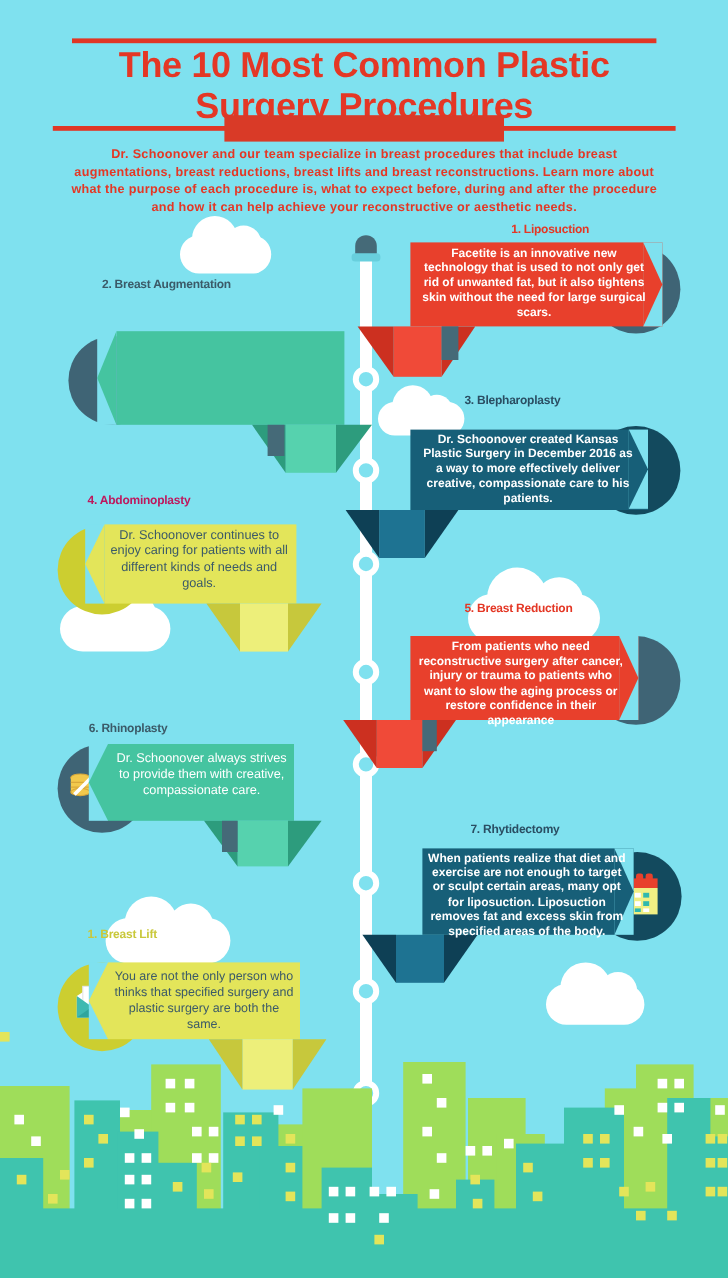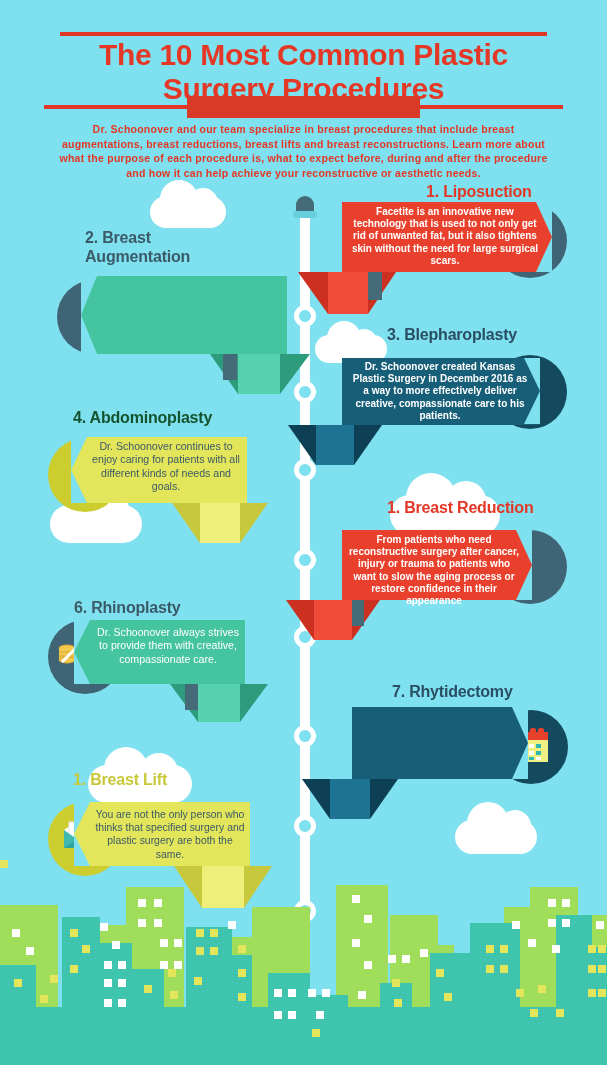--- a/index.html
+++ b/index.html
@@ -38,21 +38,21 @@
   .spine{position:absolute;left:300px;top:213px;width:10px;height:700px;background:#ffffff;}
   .spine-cap{position:absolute;left:296px;top:196px;width:18px;height:20px;
     background:#456a78;border-radius:9px 9px 2px 2px;}
   .spine-band{position:absolute;left:293px;top:211px;width:24px;height:7px;
     background:#68cfdd;border-radius:3px;}
   .node{position:absolute;width:22px;height:22px;border-radius:50%;
     background:#7fe1ef;border:5px solid #ffffff;box-sizing:border-box;}
 
   
   .entry{position:absolute;}
-  .ent-title{position:absolute;font-size:16px;font-weight:bold;line-height:19px;letter-spacing:-0.2px;}
+  .ent-title{position:absolute;font-size:10px;font-weight:bold;line-height:19px;letter-spacing:-0.2px;}
   .circ{position:absolute;width:74px;height:74px;border-radius:50%;}
   .ribbon{position:absolute;}
   .rb-txt{position:absolute;font-size:10px;line-height:12.2px;text-align:center;font-weight:bold;}
   .notchL{position:absolute;width:0;height:0;}
   .notchR{position:absolute;width:0;height:0;}
   .tail{position:absolute;}
   .tri{position:absolute;width:0;height:0;}
 
   .icon{position:absolute;width:40px;height:40px;}
 </style>
@@ -132,32 +132,32 @@
     <div class="circ" style="left:163px;top:30px;background:#134a5e;"></div>
     <div class="ribbon" style="left:12px;top:33px;width:198px;height:67px;background:#175f78;"></div>
     <div class="notchR" style="left:194px;top:33px;border-top:33.5px solid #7fe1ef;border-bottom:33.5px solid #7fe1ef;border-left:16px solid #175f78;"></div>
     <div class="tail" style="left:-14px;top:100px;width:38px;height:40px;background:#1e7392;"></div>
     <div class="tri" style="left:-42px;top:100px;border-top:40px solid #0e4055;border-left:28px solid transparent;"></div>
     <div class="tri" style="left:24px;top:100px;border-top:40px solid #0e4055;border-right:28px solid transparent;"></div>
     <div class="rb-txt" style="left:20px;top:36px;width:180px;color:#ffffff;">Dr. Schoonover created Kansas Plastic Surgery in December 2016 as a way to more effectively deliver creative, compassionate care to his patients.</div>
   </div>
 
   <div class="entry" style="left:40px;top:400px;width:275px;height:145px;">
-    <div class="ent-title" style="left:33px;top:8px;color:#14532d;">4. Abdominoplasty</div>
+    <div class="ent-title" style="left:33px;top:8px;color:#be185d;">4. Abdominoplasty</div>
     <div class="circ" style="left:8px;top:38px;background:#ccce30;"></div>
     <div class="ribbon" style="left:47px;top:37px;width:160px;height:66px;background:#e3e55a;"></div>
     <div class="notchL" style="left:31px;top:37px;border-top:33px solid #7fe1ef;border-bottom:33px solid #7fe1ef;border-right:16px solid #e3e55a;"></div>
     <div class="tail" style="left:160px;top:103px;width:40px;height:40px;background:#edef7a;"></div>
     <div class="tri" style="left:132px;top:103px;border-top:40px solid #c7c83c;border-left:28px solid transparent;"></div>
     <div class="tri" style="left:200px;top:103px;border-top:40px solid #c7c83c;border-right:28px solid transparent;"></div>
     <div class="rb-txt" style="left:50px;top:40px;width:152px;color:#3b5a68;font-size:10.6px;line-height:13.4px;font-weight:normal;">Dr. Schoonover continues to enjoy caring for patients with all different kinds of needs and goals.</div>
   </div>
 
   <div class="entry" style="left:330px;top:498px;width:277px;height:145px;">
-    <div class="ent-title" style="left:57px;top:0;color:#e43725;">1. Breast Reduction</div>
+    <div class="ent-title" style="left:57px;top:0;color:#e43725;">5. Breast Reduction</div>
     <div class="circ" style="left:163px;top:32px;background:#3f6475;"></div>
     <div class="ribbon" style="left:12px;top:32px;width:190px;height:70px;background:#e8402c;"></div>
     <div class="notchR" style="left:186px;top:32px;border-top:35px solid #7fe1ef;border-bottom:35px solid #7fe1ef;border-left:16px solid #e8402c;"></div>
     <div class="tail" style="left:-16px;top:102px;width:38px;height:40px;background:#f04a38;"></div>
     <div class="tri" style="left:-44px;top:102px;border-top:40px solid #cc3020;border-left:28px solid transparent;"></div>
     <div class="tri" style="left:22px;top:102px;border-top:40px solid #cc3020;border-right:28px solid transparent;"></div>
     <div class="tail" style="left:22px;top:102px;width:12px;height:26px;background:#456a78;"></div>
     <div class="rb-txt" style="left:18px;top:36px;width:172px;color:#ffffff;">From patients who need reconstructive surgery after cancer, injury or trauma to patients who want to slow the aging process or restore confidence in their appearance</div>
   </div>
 
@@ -215,20 +215,21 @@
           <rect x="6" y="33" width="5" height="3"></rect>
             <rect x="19" y="33" width="5" height="3"></rect>
         </g>
       </svg>
     </div>
     <div class="ribbon" style="left:32px;top:25px;width:176px;height:72px;background:#175f78;"></div>
     <div class="notchR" style="left:192px;top:25px;border-top:36px solid #7fe1ef;border-bottom:36px solid #7fe1ef;border-left:16px solid #175f78;"></div>
     <div class="tail" style="left:10px;top:97px;width:40px;height:40px;background:#1e7392;"></div>
     <div class="tri" style="left:-18px;top:97px;border-top:40px solid #0e4055;border-left:28px solid transparent;"></div>
     <div class="tri" style="left:50px;top:97px;border-top:40px solid #0e4055;border-right:28px solid transparent;"></div>
+    <div class="rb-txt" style="left:34px;top:28px;width:170px;color:#ffffff;">When patients realize that diet and exercise are not enough to target or sculpt certain areas, many opt for liposuction. Liposuction removes fat and excess skin from specified areas of the body.</div>
   </div>
 
   <div class="entry" style="left:40px;top:762px;width:275px;height:135px;">
     <div class="ent-title" style="left:33px;top:8px;color:#c9c83a;">1. Breast Lift</div>
     <div class="circ" style="left:8px;top:40px;background:#ccce30;"></div>
     <div class="icon" style="left:18px;top:52px;width:46px;height:42px;">
       <svg viewBox="0 0 46 42" width="46" height="42">
         <path d="M6 16 L23 5 L40 16 L40 34 L6 34 Z" fill="#ffffff"></path>
         <rect x="11" y="8" width="24" height="16" fill="#ffffff" stroke="#e6e6e6" stroke-width="1"></rect>
         <path d="M6 16 L23 28 L40 16 L40 34 L6 34 Z" fill="#3fb9b0"></path>

